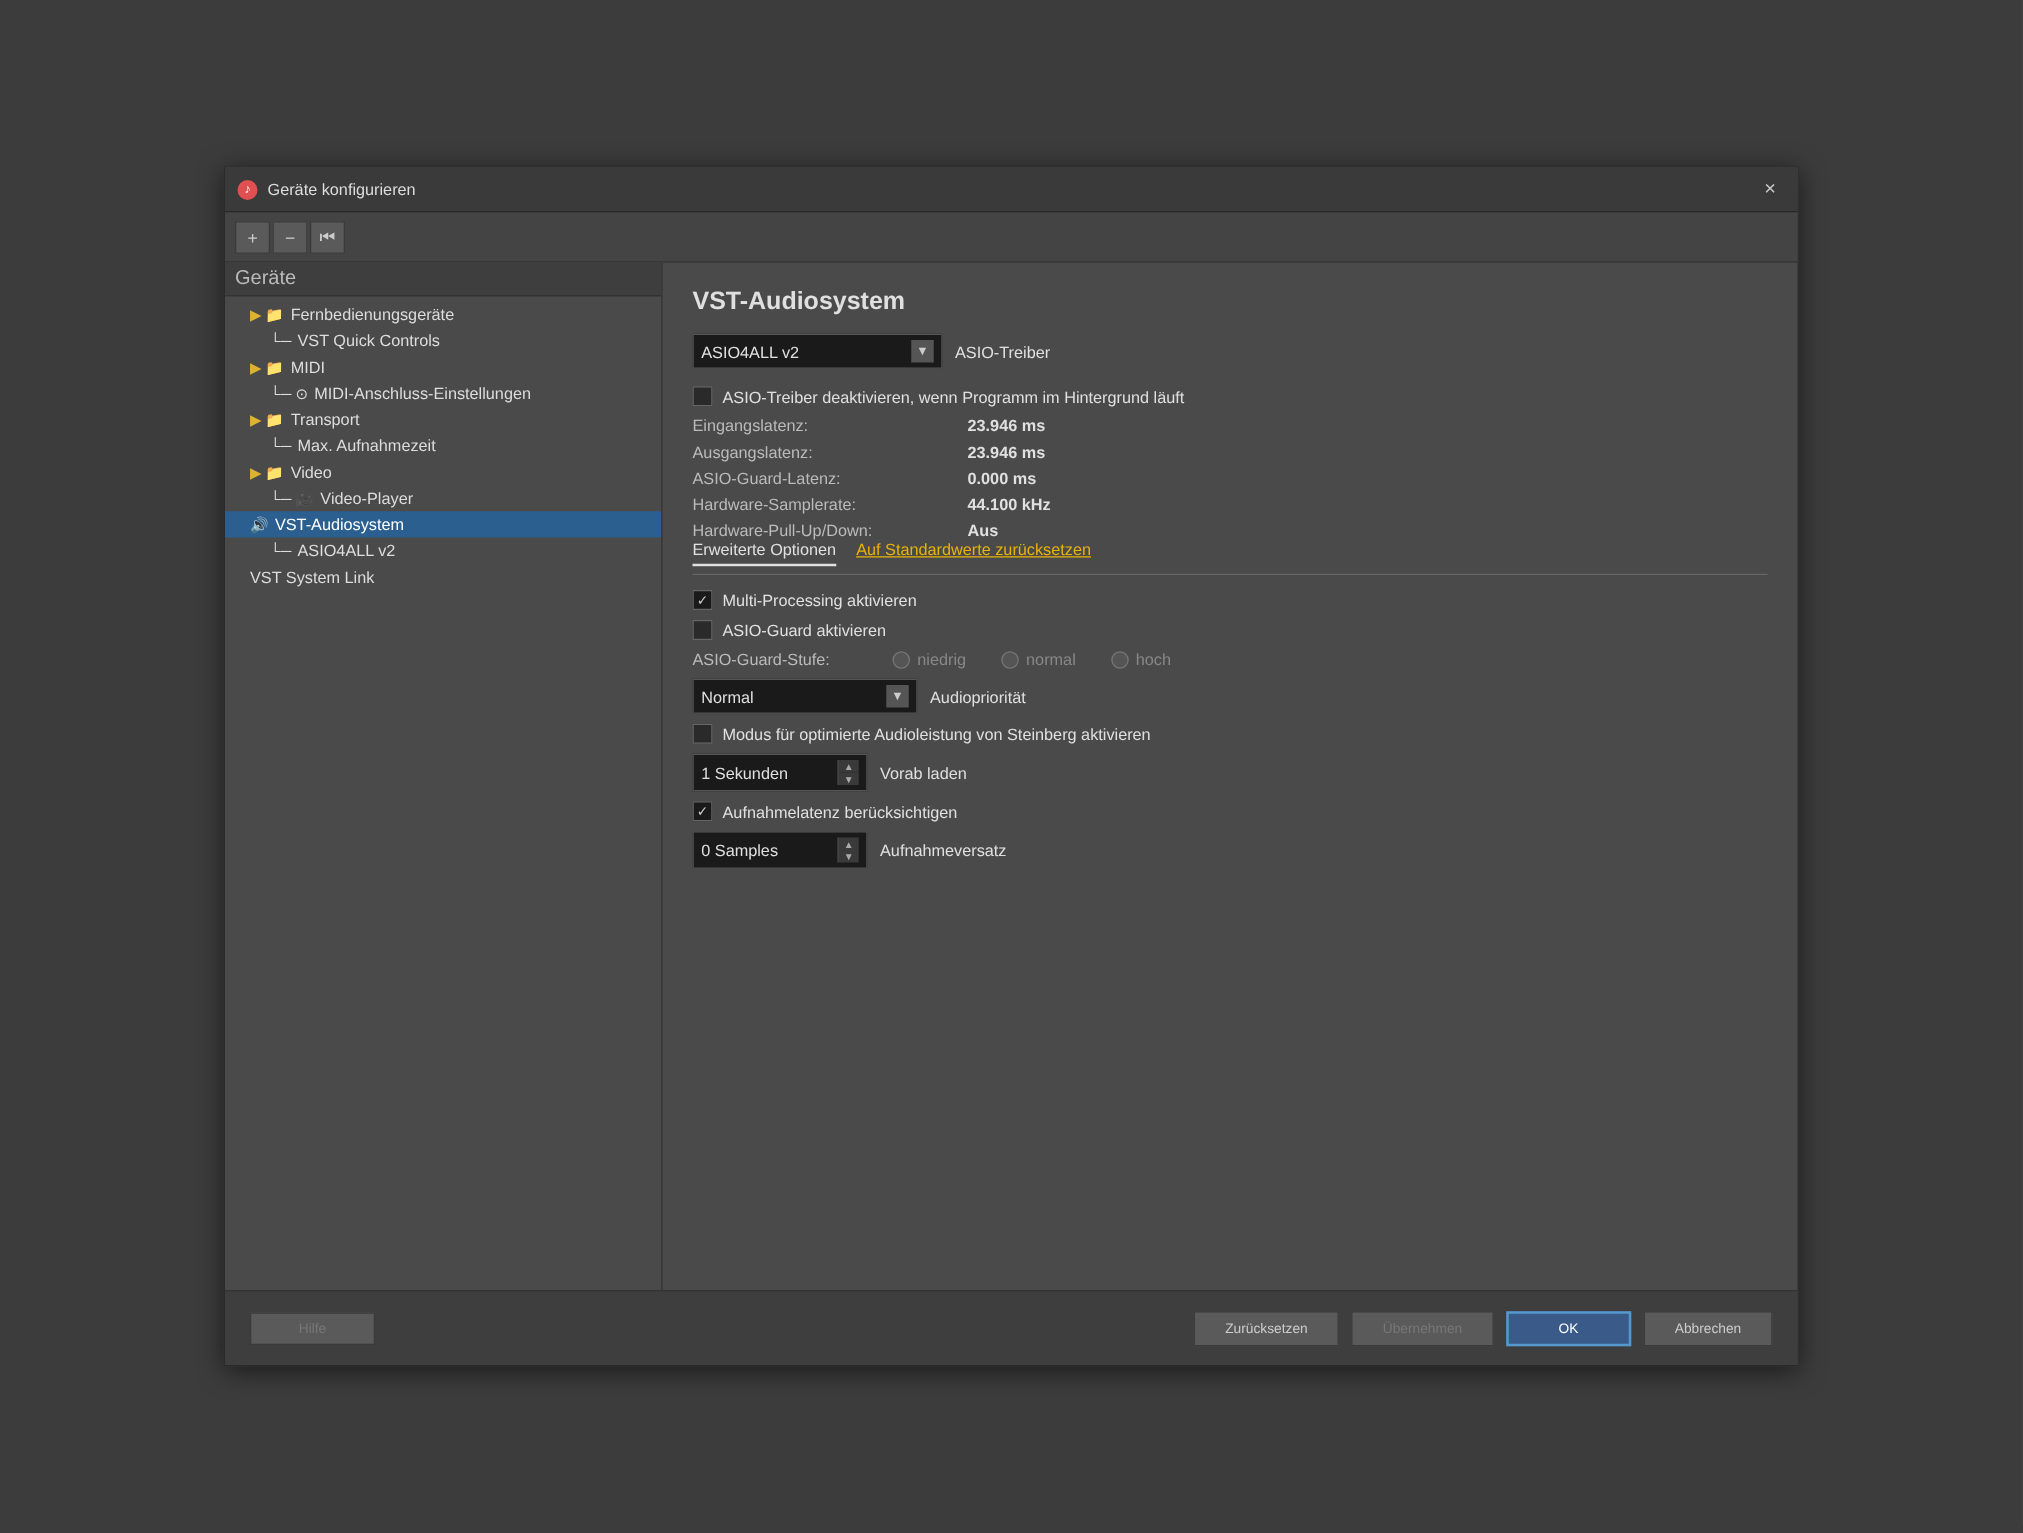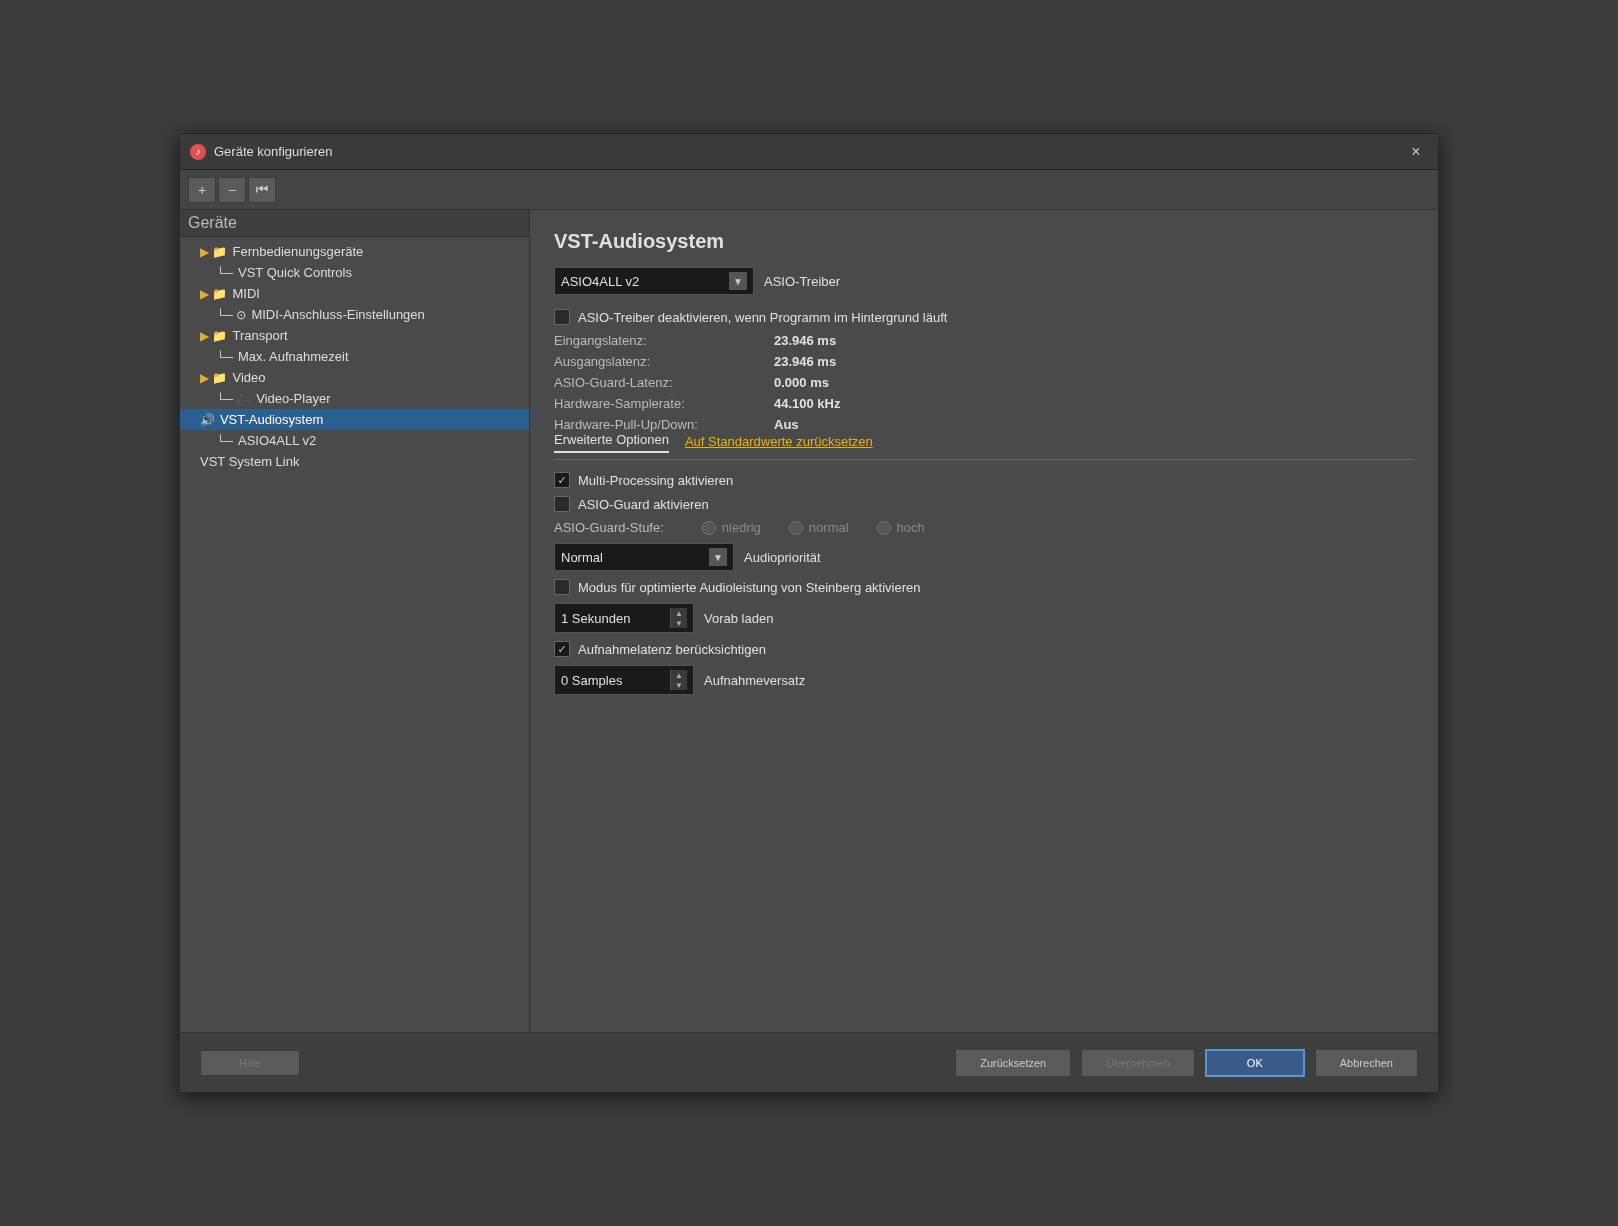--- a/index.html
+++ b/index.html
@@ -210,21 +210,20 @@
       row-gap: 6px;
     }
     .info-label { color: #bbb; }
     .info-value { color: #e0e0e0; font-weight: bold; }
     .section-tabs {
       display: flex;
       gap: 16px;
       margin-bottom: 12px;
       border-bottom: 1px solid #666;
       padding-bottom: 6px;
-      align-items: flex-end;
     }
     .section-tab {
       font-size: 13px;
       color: #bbb;
       cursor: pointer;
       padding-bottom: 4px;
     }
     .section-tab.active {
       color: #e0e0e0;
       border-bottom: 2px solid #e0e0e0;
@@ -438,21 +437,21 @@
         <div class="checkbox-box checked"></div>
         <span>Multi-Processing aktivieren</span>
       </div>
 
       <div class="checkbox-row row-gap">
         <div class="checkbox-box checked-dark"></div>
         <span>ASIO-Guard aktivieren</span>
       </div>
 
       <div class="checkbox-row row-gap">
-        <span style="color:#bbb; margin-right:10px;">ASIO-Guard-Stufe:</span>
+        <span style="color:#bbb; margin-right:22px;">ASIO-Guard-Stufe:</span>
         <div class="radio-row">
           <div class="radio-btn"></div>
           <span style="color:#888;">niedrig</span>
         </div>
         <div class="radio-row">
           <div class="radio-btn"></div>
           <span style="color:#888;">normal</span>
         </div>
         <div class="radio-row">
           <div class="radio-btn"></div>

